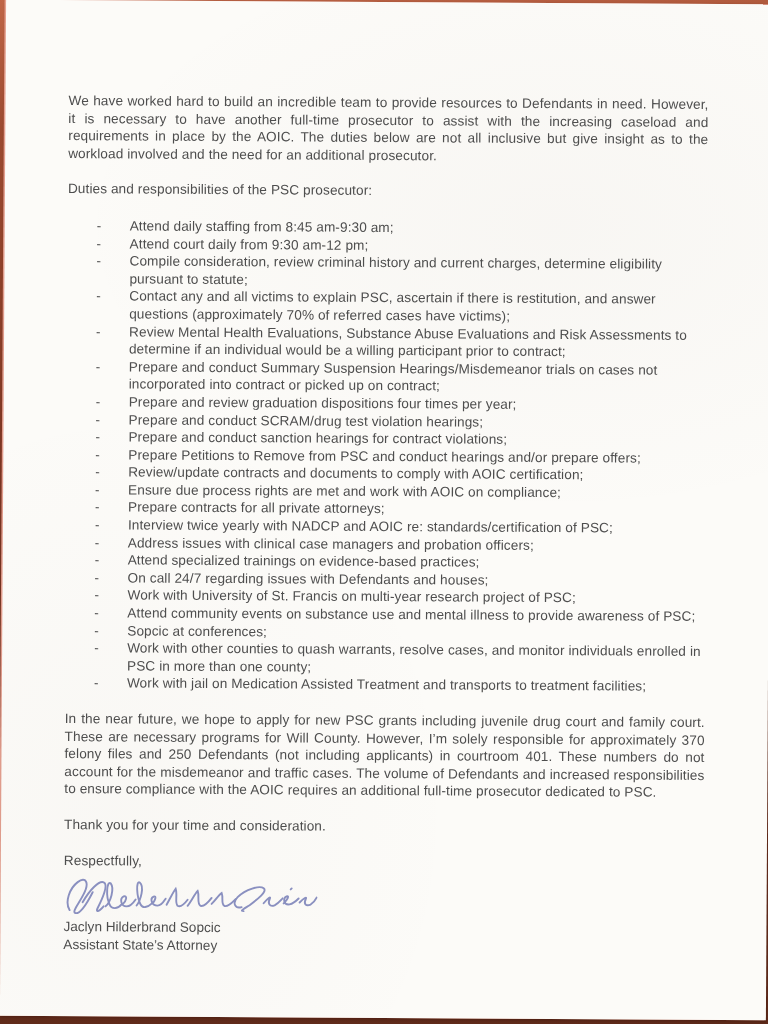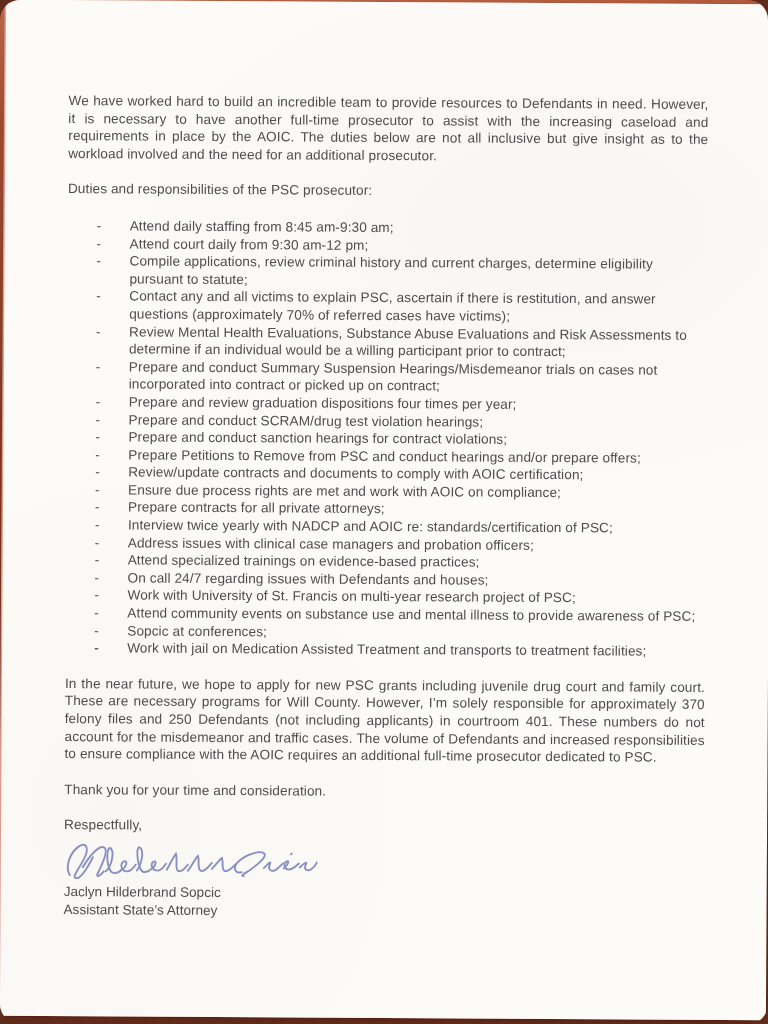--- a/index.html
+++ b/index.html
@@ -6,21 +6,20 @@
   body{
     width:768px;height:1024px;overflow:hidden;position:relative;
     font-family:"Liberation Sans",sans-serif;
     background:#5f2b1b;
   }
   .backdrop{
     position:absolute;inset:0;overflow:hidden;
     background:
       radial-gradient(90px 10px at 53% 101%, rgba(242,205,180,.85), rgba(242,205,180,0) 70%),
       linear-gradient(176deg,#c06647 0%, #9c4a30 12%, #7b3522 45%, #5e2a1a 100%);
-    border-radius: 20px;
   }
   .page{
     position:absolute;left:3px;top:2px;width:766px;height:1016px;
     background:
       radial-gradient(700px 420px at 72% 22%, rgba(120,100,90,.03), transparent 70%),
       radial-gradient(500px 600px at 15% 80%, rgba(120,100,90,.025), transparent 70%),
       #fcfbf8;
     transform:rotate(0.35deg);
     box-shadow:-1.5px 0 0 rgba(236,169,153,.9), 0 1px 3px rgba(40,10,0,.35);
     box-sizing:border-box;
@@ -65,21 +64,21 @@
           <span>Attend daily staffing from 8:45 am-9:30 am;</span>
         </li>
 
         <li>
           <span class="dash">-</span>
           <span>Attend court daily from 9:30 am-12 pm;</span>
         </li>
 
         <li>
           <span class="dash">-</span>
-          <span>Compile applications, review criminal history and current charges, determine eligibility pursuant to statute;</span>
+          <span>Compile consideration, review criminal history and current charges, determine eligibility pursuant to statute;</span>
         </li>
 
         <li>
           <span class="dash">-</span>
           <span>Contact any and all victims to explain PSC, ascertain if there is restitution, and answer questions (approximately 70% of referred cases have victims);</span>
         </li>
 
         <li>
           <span class="dash">-</span>
           <span>Review Mental Health Evaluations, Substance Abuse Evaluations and Risk Assessments to determine if an individual would be a willing participant prior to contract;</span>
@@ -155,20 +154,21 @@
           <span>Attend community events on substance use and mental illness to provide awareness of PSC;</span>
         </li>
 
         <li>
           <span class="dash">-</span>
           <span>Sopcic at conferences;</span>
         </li>
 
         <li>
           <span class="dash">-</span>
+          <span>Work with other counties to quash warrants, resolve cases, and monitor individuals enrolled in PSC in more than one county;</span>
         </li>
 
         <li>
           <span class="dash">-</span>
           <span>Work with jail on Medication Assisted Treatment and transports to treatment facilities;</span>
         </li>
       </ul>
 
     <p class="body-text justify mt">In the near future, we hope to apply for new PSC grants including juvenile drug court and family court. These are necessary programs for Will County. However, I’m solely responsible for approximately 370 felony files and 250 Defendants (not including applicants) in courtroom 401. These numbers do not account for the misdemeanor and traffic cases. The volume of Defendants and increased responsibilities to ensure compliance with the AOIC requires an additional full-time prosecutor dedicated to PSC.</p>
 

